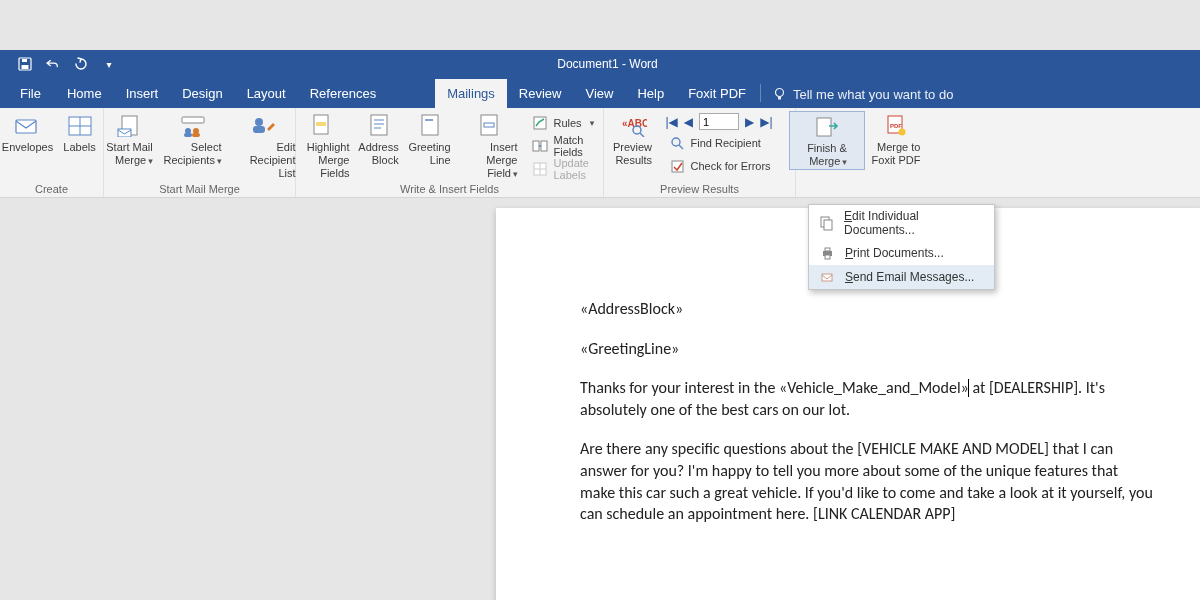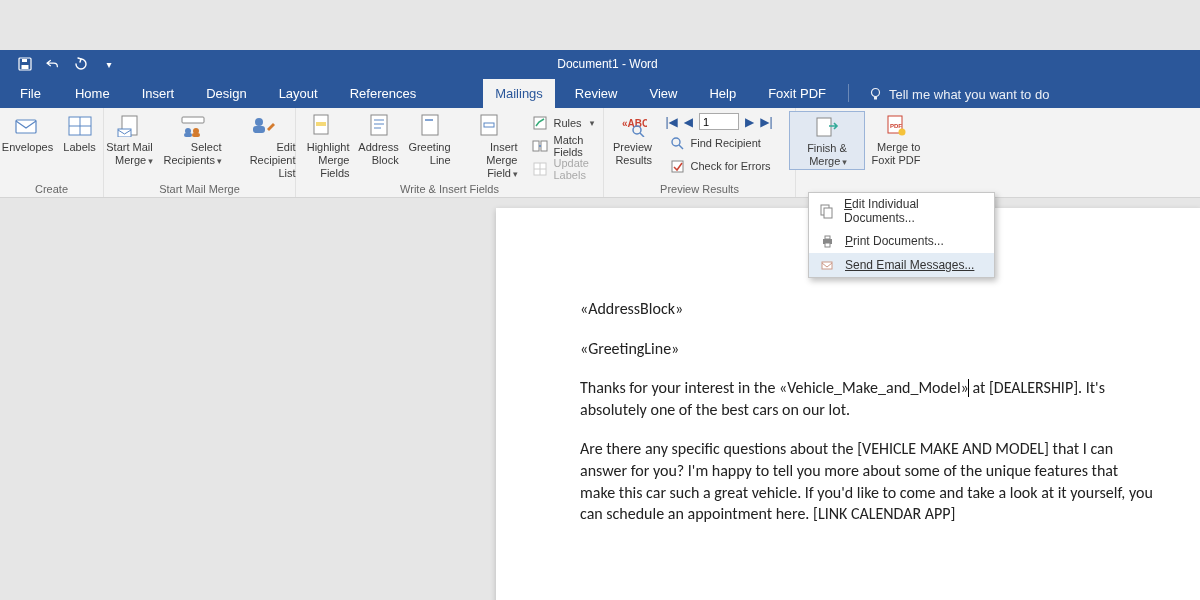--- a/index.html
+++ b/index.html
@@ -6,21 +6,21 @@
   html, body { width: 1200px; height: 600px; font-family: "Segoe UI", Tahoma, sans-serif; font-size: 12px; background:#e6e6e6; overflow:hidden;}
   .window { width:100%; height:100%; background:#e6e6e6; display:flex; flex-direction:column;}
   
   .topgap { height:50px; background:#e6e6e6;}
   
   .titlebar { height:28px; background:#2b579a; color:#fff; display:flex; align-items:center; font-size:12px; position:relative;}
   .qat { display:flex; align-items:center; gap:14px; padding-left:18px;}
   .qat .ic { width:14px; height:14px; display:flex; align-items:center; justify-content:center; font-size:14px;}
   .doctitle { position:absolute; left:50%; transform:translateX(-50%); font-size:12px;padding-left:15px;}
   
-  .menubar { height:30px; background:#2b579a; display:flex; align-items:flex-end; padding-left:10px; color:#fff; font-size:13px; gap:8px; position:relative;}
+  .menubar { height:30px; background:#2b579a; display:flex; align-items:flex-end; padding-left:10px; color:#fff; font-size:13px; gap:0; position:relative;}
   .menubar .tab { padding:7px 12px 7px; cursor:default;}
   .menubar .tab.file { padding-left:10px; padding-right:14px;}
   .menubar .tab.active { background:#f3f3f3; color:#2b579a;margin-left:47px;}
   .menubar .sep { width:1px; height:18px; background:rgba(255,255,255,0.3); align-self:center; margin:0 2px;}
   .tellme { display:flex; align-items:center; gap:7px; padding:6px 10px; opacity:0.9;}
   .bulb { font-size:13px;}
   
   .ribbon { height:90px; background:#f3f3f3; border-bottom:1px solid #d4d4d4; display:flex; position:relative;}
   .group { display:flex; flex-direction:column; align-items:center; padding:3px 6px 0; border-right:1px solid #e1e1e1; height:100%;}
   .group:last-child { border-right:none;}
@@ -31,23 +31,23 @@
   .bigbtn .lb { min-height:26px; display:flex; flex-direction:column; justify-content:flex-start;text-align:right;}
   .bigbtn.sel { background:#e1e8f2; border:1px solid #9bb4d8;}
   .smallcol { display:flex; flex-direction:column; gap:3px; padding:2px 4px 0; font-size:11px; color:#3b3b3b;}
   .smallbtn { display:flex; align-items:center; gap:6px; height:20px; padding:0 4px;}
   .disabled { color:#a9a9a9;}
   .navrow { display:flex; align-items:center; gap:6px; color:#2b579a; font-size:12px;}
   .navrow .arr { cursor:default; font-size:12px;}
   .recinput { width:40px; height:17px; font-size:11px; padding:1px 3px; border:1px solid #aaa; background:#fff;}
   .dd { font-size:9px; color:#555; margin-left:2px;}
   
-  .dropdown { position:absolute; top:84px; left:808px; width:187px; background:#fff; border:1px solid #c6c6c6; box-shadow:2px 3px 6px rgba(0,0,0,0.25); font-size:12px; color:#333; z-index:50;}
+  .dropdown { position:absolute; top:96px; left:808px; width:187px; background:#fff; border:1px solid #c6c6c6; box-shadow:2px 3px 6px rgba(0,0,0,0.25); font-size:12px; color:#333; z-index:50;}
   .dropdown .mi { display:flex; align-items:center; gap:10px; padding:4px 10px; }
-  .dropdown .mi.hover { background:#e3ecf5;text-decoration:underline;}
+  .dropdown .mi.hover { background:#e3ecf5;}
   .dropdown .mi .mic { width:16px; height:16px; display:flex; align-items:center; justify-content:center;}
   .dropdown .mi .mt u { text-decoration:underline;}
   
   .docarea { flex:1; background:#e6e6e6; position:relative; overflow:hidden;}
   .page { position:absolute; left:496px; top:10px; width:704px; height:600px; background:#fff; box-shadow:0 2px 6px rgba(0,0,0,0.2); padding:90px 44px 20px 84px; font-family:"Calibri","Segoe UI",sans-serif; font-size:16px; color:#222; line-height:1.35;}
   .page p { margin-bottom:18px;}
   .caret { display:inline-block; width:0; border-left:1px solid #000; height:18px; vertical-align:text-bottom; margin-left:-1px;}
   svg { display:block;}
 </style>
 </head>

